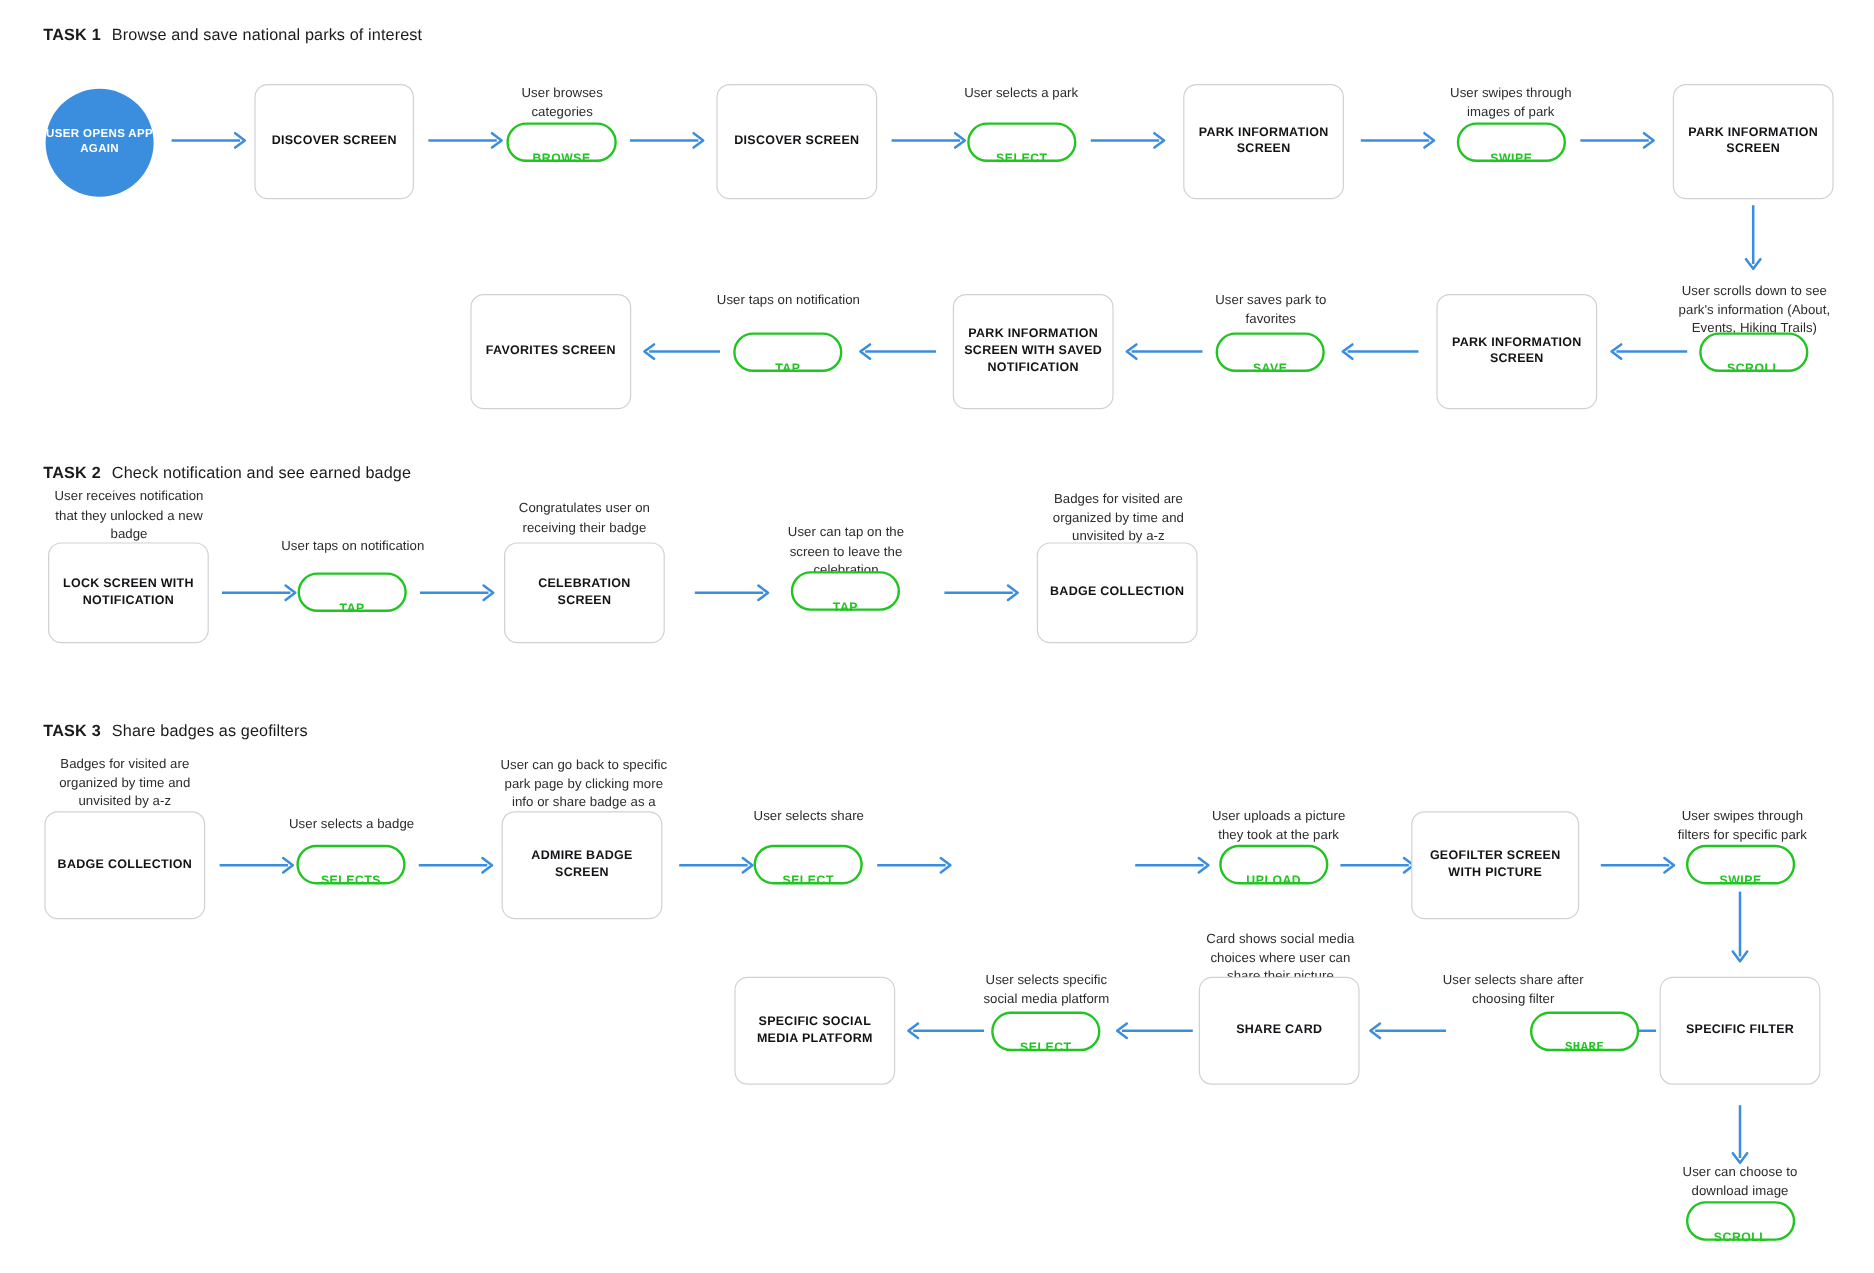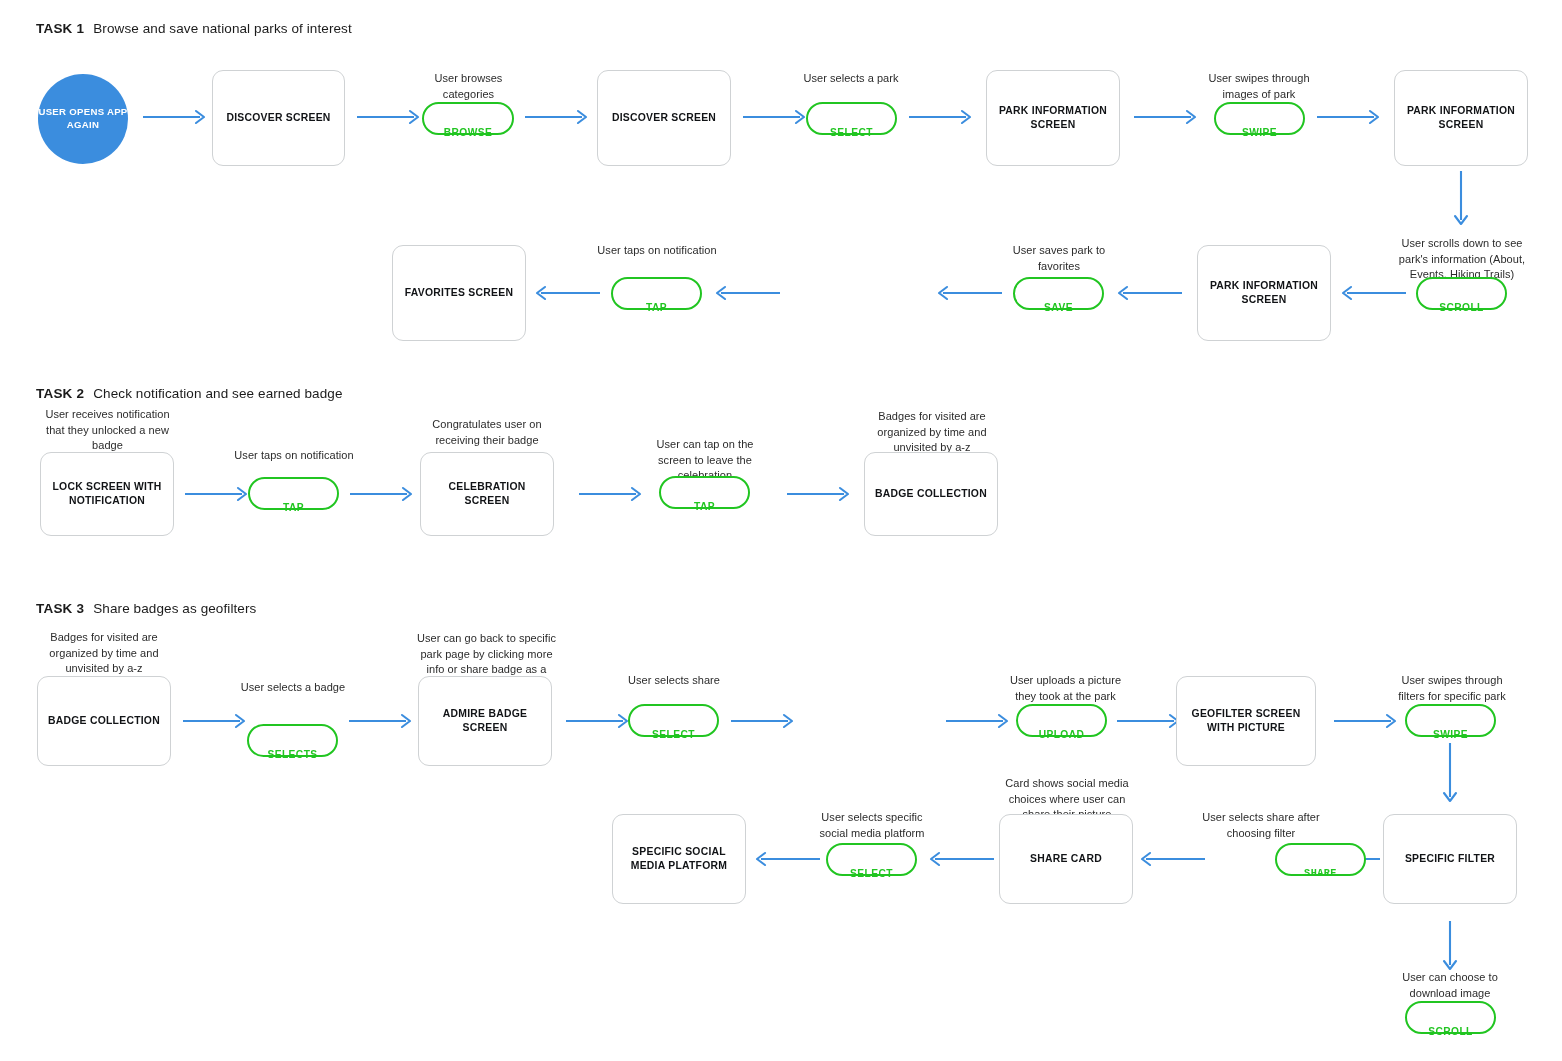--- a/index.html
+++ b/index.html
@@ -246,20 +246,23 @@
     <span class="pill-label">SAVE</span>
   </div>
 
   <div class="arrow" style="left:933px; top:281px;">
     <svg width="70" height="24" viewBox="0 0 70 24">
         <path d="M69 12 H10" stroke="#3b8dde" stroke-width="2.1" fill="none"></path>
         <path d="M14 6 L6 12 L14 18" stroke="#3b8dde" stroke-width="2.1" fill="none" stroke-linecap="round" stroke-linejoin="round"></path>
       </svg>
   </div>
 
+  <div class="screen-box" style="left:794px; top:245px; width:134px; height:96px;">
+    <span class="box-label">PARK INFORMATION SCREEN WITH SAVED NOTIFICATION</span>
+  </div>
 
   <div class="arrow" style="left:711px; top:281px;">
     <svg width="70" height="24" viewBox="0 0 70 24">
         <path d="M69 12 H10" stroke="#3b8dde" stroke-width="2.1" fill="none"></path>
         <path d="M14 6 L6 12 L14 18" stroke="#3b8dde" stroke-width="2.1" fill="none" stroke-linecap="round" stroke-linejoin="round"></path>
       </svg>
   </div>
 
   <div class="caption" style="left:597px; top:243px; width:120px;">User taps on notification</div>
   <div class="action-pill" style="left:611px; top:277px; width:91px; height:33px;">
@@ -344,21 +347,21 @@
   </div>
 
   <div class="arrow" style="left:182px; top:709px;">
     <svg width="68" height="24" viewBox="0 0 68 24">
         <path d="M1 12 H58" stroke="#3b8dde" stroke-width="2.1" fill="none"></path>
         <path d="M54 6 L62 12 L54 18" stroke="#3b8dde" stroke-width="2.1" fill="none" stroke-linecap="round" stroke-linejoin="round"></path>
       </svg>
   </div>
 
   <div class="caption" style="left:228px; top:680px; width:130px;">User selects a badge</div>
-  <div class="action-pill" style="left:247px; top:724px; width:91px; height:33px;justify-content:center;">
+  <div class="action-pill" style="left:247px; top:704px; width:91px; height:33px;justify-content:center;">
     <span class="pill-label">SELECTS</span>
   </div>
 
   <div class="arrow" style="left:348px; top:709px;">
     <svg width="68" height="24" viewBox="0 0 68 24">
         <path d="M1 12 H58" stroke="#3b8dde" stroke-width="2.1" fill="none"></path>
         <path d="M54 6 L62 12 L54 18" stroke="#3b8dde" stroke-width="2.1" fill="none" stroke-linecap="round" stroke-linejoin="round"></path>
       </svg>
   </div>
 

